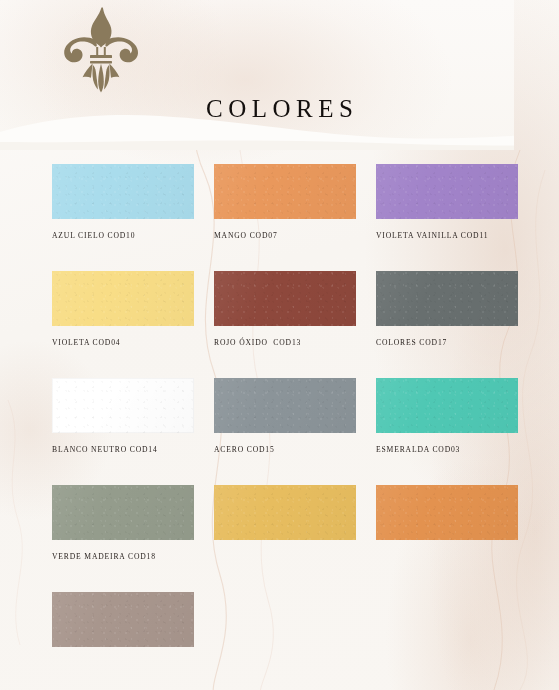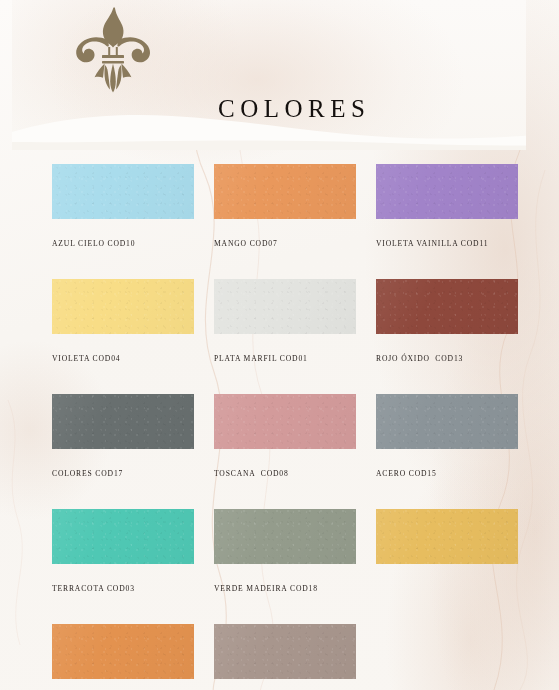--- a/index.html
+++ b/index.html
@@ -46,21 +46,20 @@
     pointer-events: none;
   }
 
   
   .header {
     position: absolute;
     left: 0; top: 0;
     width: 514px;
     height: 150px;
     overflow: hidden;
-    margin-left: 12px;
   }
 
   .header-wash {
     position: absolute;
     inset: 0;
     background:
       radial-gradient(ellipse 260px 150px at 245px 80px, rgba(233,214,201,0.55) 0%, rgba(233,214,201,0.12) 55%, rgba(233,214,201,0) 80%),
       radial-gradient(ellipse 170px 140px at 95px 50px, rgba(236,220,208,0.45) 0%, rgba(236,220,208,0) 78%),
       linear-gradient(180deg, #fcfaf8 0%, #f9f6f2 100%);
   }
@@ -137,21 +136,21 @@
   .swatch-chip::before {
     content: "";
     position: absolute;
     inset: 0;
     background: linear-gradient(118deg, rgba(255,255,255,0.07) 0%, rgba(255,255,255,0) 38%, rgba(0,0,0,0.025) 100%);
     pointer-events: none;
     z-index: 1;
   }
 
   .swatch-label {
-    margin-top: 20px;
+    margin-top: 12px;
     font-family: "Liberation Serif", serif;
     font-size: 7.6px;
     letter-spacing: 0.85px;
     color: #2a2320;
     white-space: pre;
     line-height: 10px;
   }
 
   
   .swatch-chip.is-white {
@@ -241,42 +240,38 @@
       </div>
       <div class="swatch-cell">
         <div class="swatch-chip" style="background-color: rgb(161, 131, 201);"></div>
         <div class="swatch-label">VIOLETA VAINILLA COD11</div>
       </div>
       <div class="swatch-cell">
         <div class="swatch-chip" style="background-color: rgb(248, 221, 134);"></div>
         <div class="swatch-label">VIOLETA COD04</div>
       </div>
       <div class="swatch-cell">
-        <div class="swatch-chip" style="background-color: rgb(227, 228, 224);"></div>
-        <div class="swatch-label">PLATA MARFIL COD01</div>
-      </div>
-      <div class="swatch-cell">
         <div class="swatch-chip" style="background-color: rgb(142, 72, 60);"></div>
         <div class="swatch-label">ROJO ÓXIDO  COD13</div>
       </div>
       <div class="swatch-cell">
         <div class="swatch-chip" style="background-color: rgb(104, 111, 111);"></div>
         <div class="swatch-label">COLORES COD17</div>
       </div>
       <div class="swatch-cell">
-        <div class="swatch-chip" style="background-color: rgb(211, 155, 155);"></div>
-        <div class="swatch-label">TOSCANA  COD08</div>
+        <div class="swatch-chip is-white" style="background-color: rgb(255, 255, 255);"></div>
+        <div class="swatch-label">BLANCO NEUTRO COD14</div>
       </div>
       <div class="swatch-cell">
         <div class="swatch-chip" style="background-color: rgb(139, 148, 153);"></div>
         <div class="swatch-label">ACERO COD15</div>
       </div>
       <div class="swatch-cell">
         <div class="swatch-chip" style="background-color: rgb(79, 200, 180);"></div>
-        <div class="swatch-label">TERRACOTA COD03</div>
+        <div class="swatch-label">ESMERALDA COD03</div>
       </div>
       <div class="swatch-cell">
         <div class="swatch-chip" style="background-color: rgb(148, 156, 140);"></div>
         <div class="swatch-label">VERDE MADEIRA COD18</div>
       </div>
       <div class="swatch-cell">
         <div class="swatch-chip" style="background-color: rgb(231, 189, 95);"></div>
       </div>
       <div class="swatch-cell">
         <div class="swatch-chip" style="background-color: rgb(227, 146, 79);"></div>

